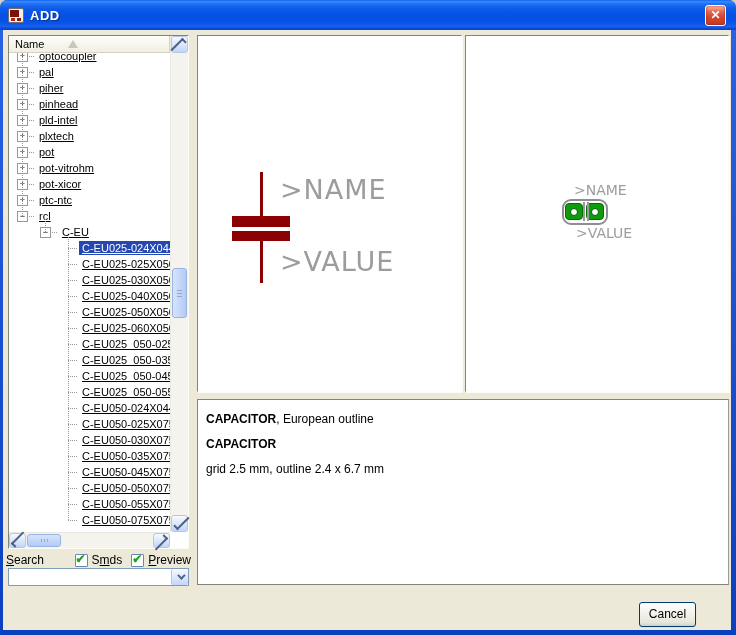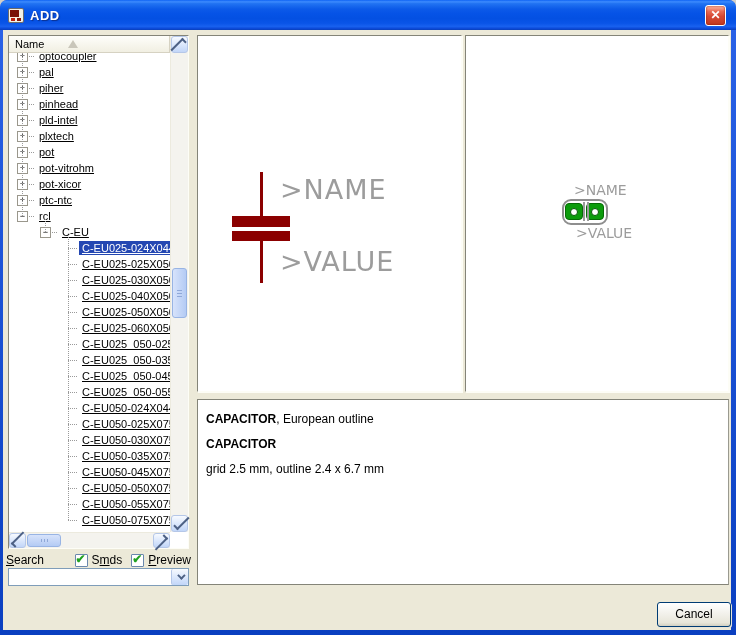--- a/index.html
+++ b/index.html
@@ -111,21 +111,21 @@
   
   .xp-btn{
     position:absolute;height:25px;width:80px;top:572px;
     border:1px solid #003c74;border-radius:3px;
     background:linear-gradient(180deg,#ffffff 0%,#f4f3ee 40%,#e8e6da 85%,#d2d0c2 100%);
     font:12px "Liberation Sans",sans-serif;color:#000;text-align:center;line-height:22px;cursor:default;
     box-shadow:1px 1px 0 #e8e4d8;
   }
   .xp-btn.ok{left:465px;box-shadow:inset 0 0 0 2px #aec8f0, 1px 1px 0 #e8e4d8;}
   .xp-btn.drop{left:550px;}
-  .xp-btn.cancel{left:654px;width:74px;}
+  .xp-btn.cancel{left:636px;width:57px;}
 </style>
 </head>
 <body>
 
 <div class="window">
 
   <div class="titlebar">
     <span class="app-icon">
         <span class="scr"></span>
         <span class="dotA"></span>

